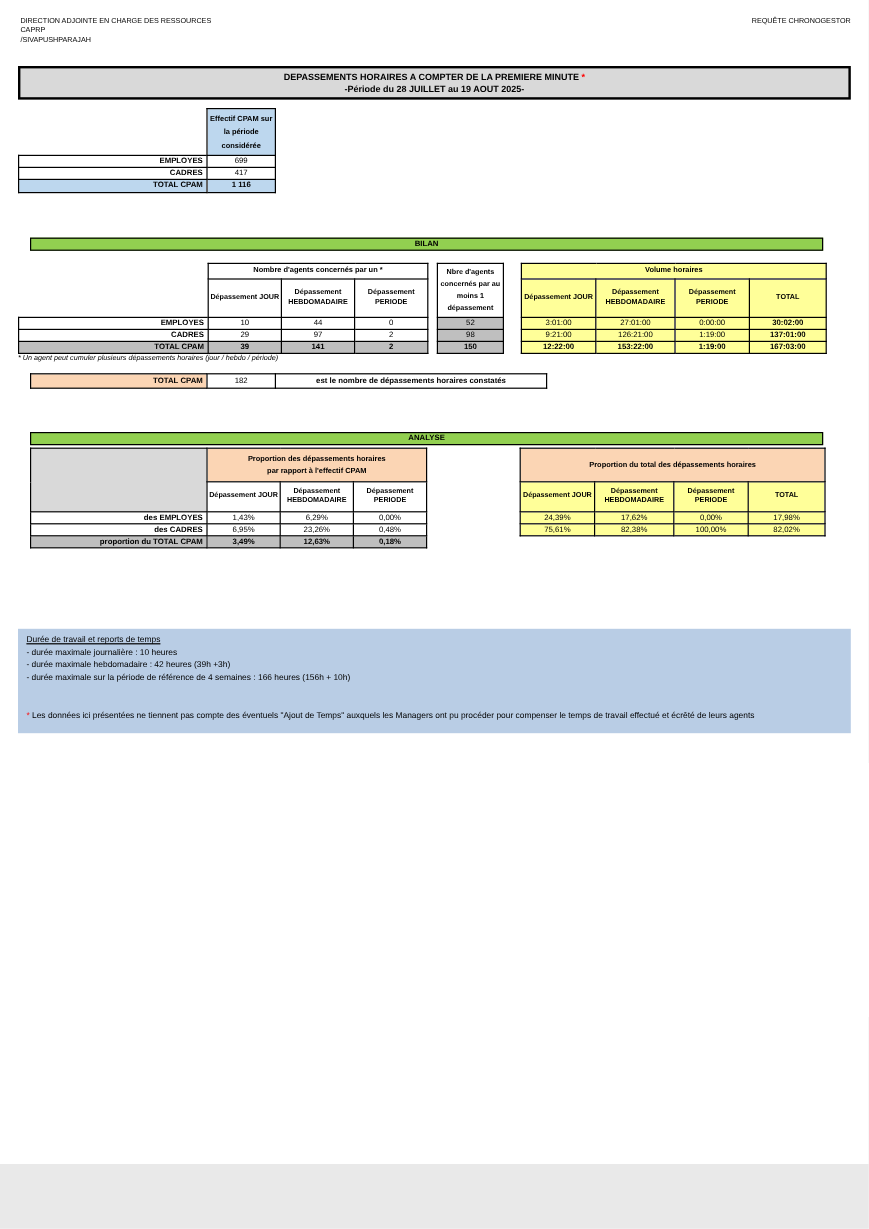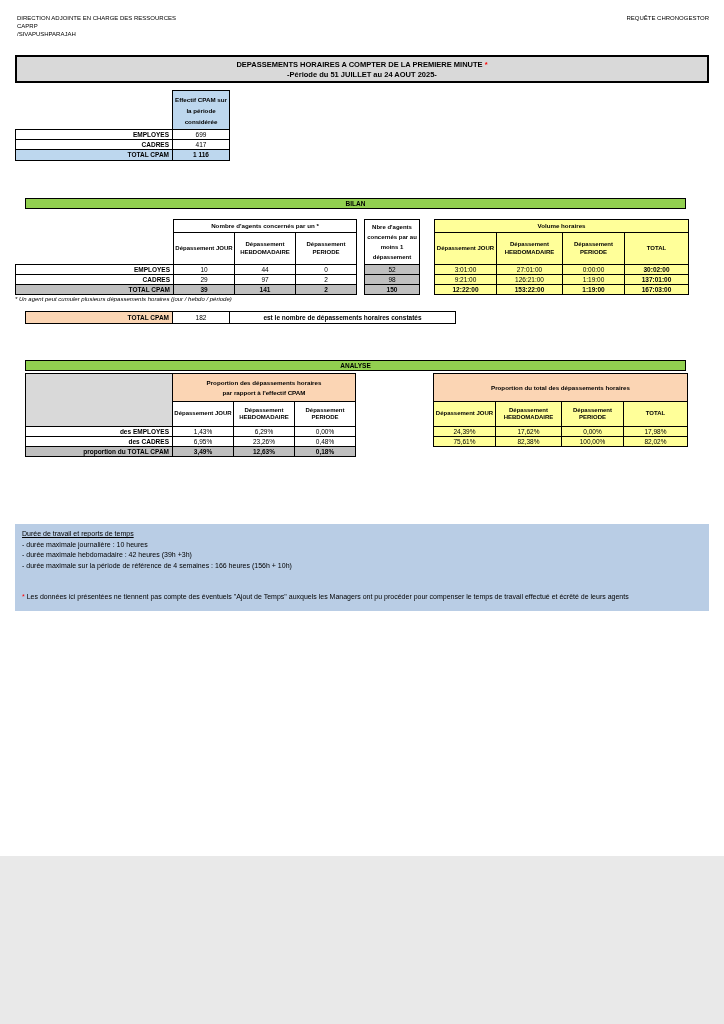--- a/index.html
+++ b/index.html
@@ -1,18 +1,18 @@
 <!DOCTYPE html>
 <html style="--green: #92D050; --yellow: #FFFF99; --orange: #FBD5B4; --pale_blue: #BDD7EE; --info_blue: #B9CDE5; --gray: #BFBFBF; --light_gray: #D9D9D9; --title_gray: #D9D9D9; --red: #FF0000;"><head>
 <meta charset="utf-8">
 <style>
   * { box-sizing: border-box; margin: 0; padding: 0; }
   html,body { background:#e9e9e9; }
   body { font-family: "Liberation Sans", sans-serif; color:#000; }
-  .page { width:724px; height:856px; background:#fff; position:relative; overflow:hidden; margin:0 auto; }
+  .page { width:724px; height:970px; background:#fff; position:relative; overflow:hidden; margin:0 auto; }
 
   
   .doc-header { display:flex; justify-content:space-between; padding:14px 15px 0 17px; font-size:6px; line-height:8px; }
   .doc-header .left div { white-space:nowrap; }
   .doc-header .right { white-space:nowrap; }
 
   
   .title-box { margin:17px 0 0 15px; width:694px; border:2px solid #000;
     background:var(--title_gray,#D9D9D9); text-align:center; font-weight:bold;
     font-size:7.5px; line-height:9.5px; padding:3px 0 2px; }
@@ -68,21 +68,21 @@
     <div class="left">
       <div>DIRECTION ADJOINTE EN CHARGE DES RESSOURCES</div>
       <div>CAPRP</div>
       <div>/SIVAPUSHPARAJAH</div>
     </div>
     <div class="right">REQUÊTE CHRONOGESTOR</div>
   </div>
 
   <div class="title-box">
     <div><span>DEPASSEMENTS HORAIRES A COMPTER DE LA PREMIERE MINUTE </span><span class="red">*</span></div>
-    <div>-Période du 51 JUILLET au 24 AOUT 2025-</div>
+    <div>-Période du 28 JUILLET au 19 AOUT 2025-</div>
   </div>
 
   <table class="effectif">
     <colgroup>
         <col style="width:157px">
         <col style="width:57px">
       </colgroup>
     <tbody>
         <tr style="height:39px">
       <td class="nb"></td>

